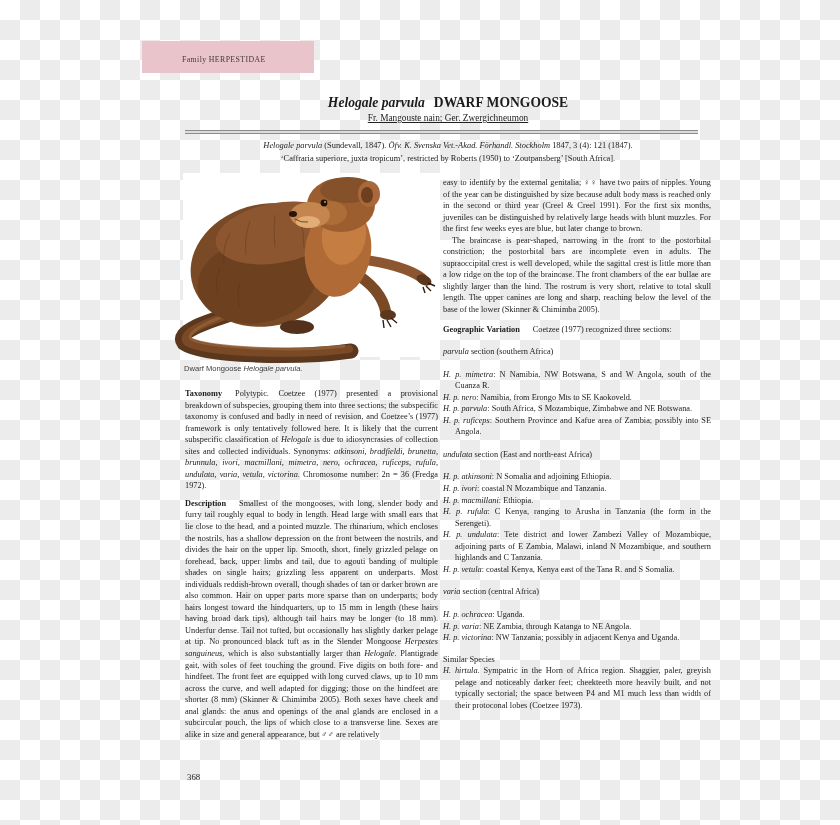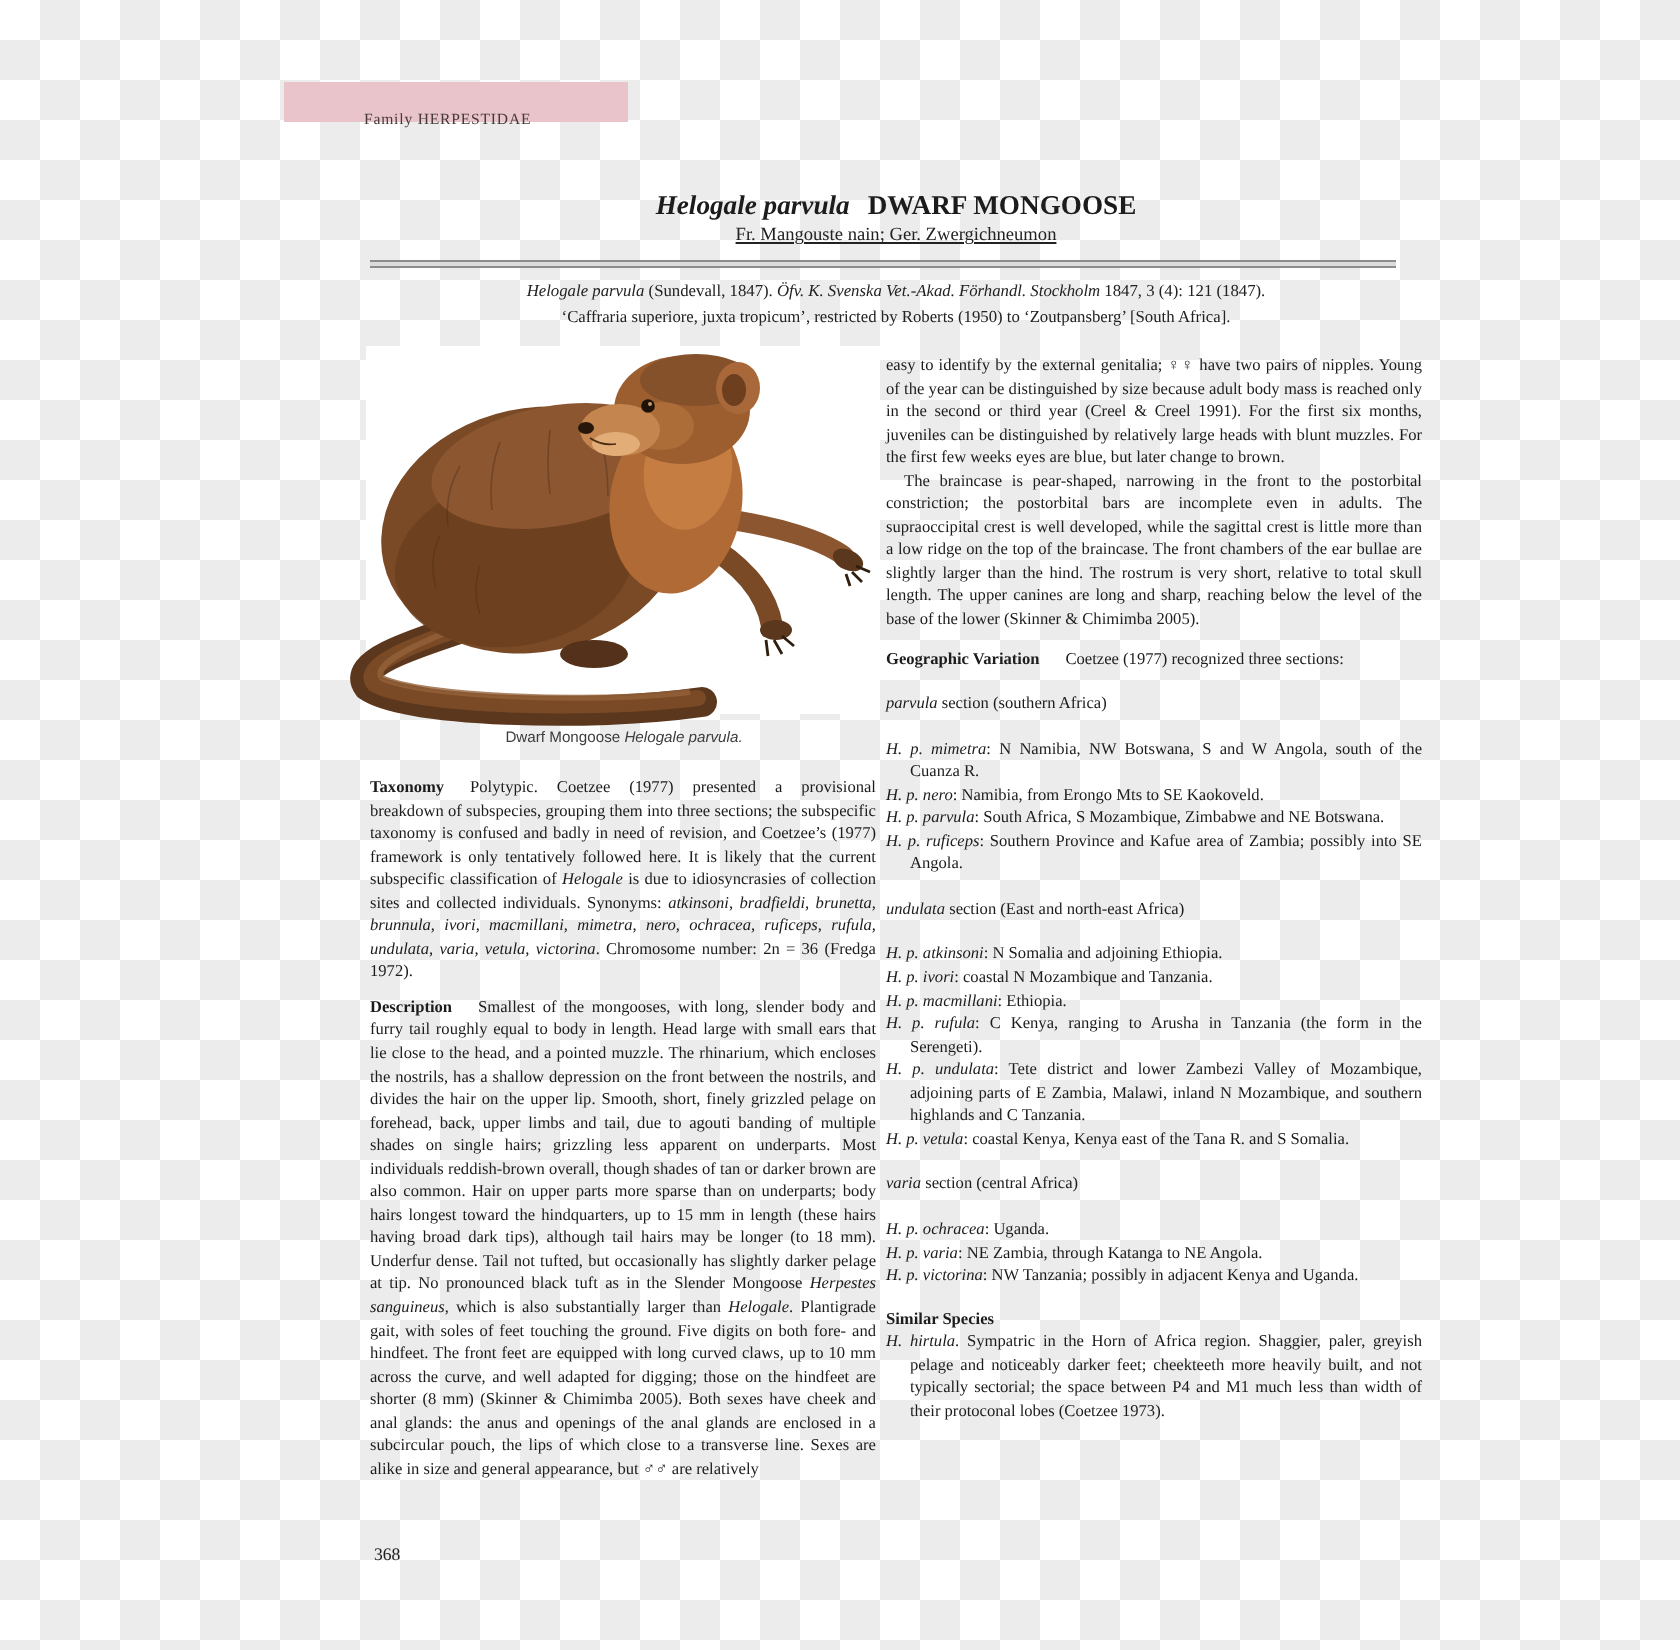--- a/index.html
+++ b/index.html
@@ -4,43 +4,43 @@
 <style>
   html,body{margin:0;padding:0;}
   body{
     width:840px;height:825px;position:relative;overflow:hidden;
     background: repeating-conic-gradient(#ececec 0% 25%, #ffffff 0% 50%) 0px 0px / 40px 40px;
     font-family:"Liberation Serif", serif;
     color:#1c1c1c;
   }
   .abs{position:absolute;}
   
-  .family-band{left:142px;top:41px;width:172px;height:20px;background:#e9c4ca;}
+  .family-band{left:142px;top:41px;width:172px;height:32px;background:#e9c4ca;}
   .family-band span{display:block;padding:14px 0 0 40px;font-size:7.8px;letter-spacing:.4px;color:#45383a;}
   
   .title{left:185px;top:95px;width:526px;text-align:center;font-size:13.6px;line-height:15px;}
   .subtitle{left:185px;top:113px;width:526px;text-align:center;font-size:9.3px;color:#222;text-decoration:underline;}
   .rule{left:185px;top:130px;width:513px;height:1.6px;background:#dcdcdc;border-top:1.3px solid #8c8c8c;border-bottom:1.3px solid #8c8c8c;}
   .citation{left:185px;top:139px;width:526px;text-align:center;font-size:8.4px;line-height:13.2px;color:#222;}
   
   .illus-box{left:183px;top:173px;width:257px;height:184px;background:#ffffff;}
   .mongoose-svg{left:145px;top:163px;width:300px;height:200px;}
-  .caption{left:184px;top:364px;width:256px;font-family:"Liberation Sans",sans-serif;font-size:7.6px;color:#3d3d3d;text-align:center;}
+  .caption{left:184px;top:364px;width:256px;font-family:"Liberation Sans",sans-serif;font-size:7.6px;color:#3d3d3d;}
   
   .col{text-align:justify;font-size:8.3px;line-height:11.55px;}
   .col-left{left:185px;top:388px;width:253px;}
   .col-right{left:443px;top:177px;width:268px;}
   .col p{margin:0;}
   .col-left .para + .para{margin-top:6px;}
   .indent{text-indent:9px;}
   .geo-heading{margin-top:8px !important;}
   .section-label{margin-top:11px !important;}
   .entries{margin-top:11px;}
   .entry{padding-left:12px;text-indent:-12px;margin:0;}
-  .similar-heading{margin-top:10px !important;font-weight:bold;}
+  .similar-heading{margin-top:10px !important;font-weight:normal;}
   .pageno{left:187px;top:772px;font-size:8.8px;font-weight:normal;}
   
   .s-n{}
   .s-i{font-style:italic;}
   .s-b{font-weight:bold;}
   .s-h{font-weight:bold;margin-right:13px;}
   .s-ti{font-weight:bold;font-style:italic;margin-right:9px;}
 </style>
 </head>
 <body>

